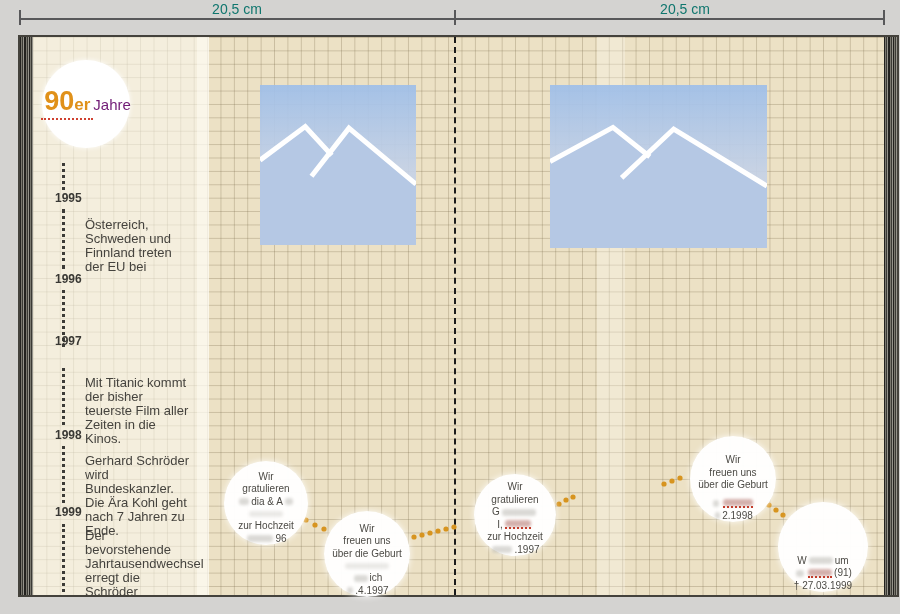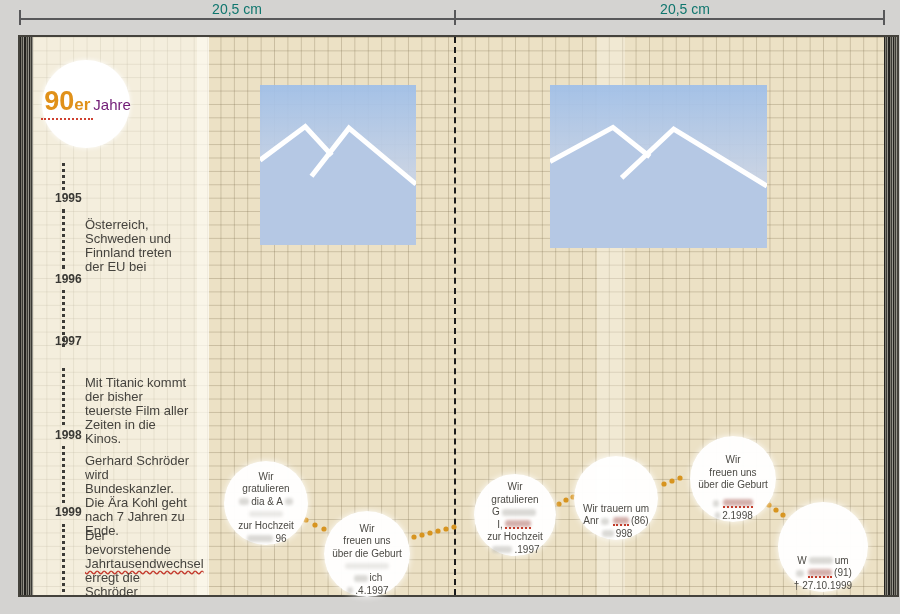--- a/index.html
+++ b/index.html
@@ -40,21 +40,21 @@
   .badge-decade{line-height:1;border-bottom:2px dotted #d04030;padding:0 3px 3px;}
   .badge-decade .big{font-size:27px;font-weight:bold;color:#e0911a;}
   .badge-decade .small{font-size:17px;font-weight:bold;color:#e0911a;}
   .badge-dots{width:58px;height:0;border-top:3px dotted #3c3b37;margin:4px 0 3px;}
   .badge-sub{font-size:15px;color:#701a75;}
 
   
   .tl-dots{position:absolute;left:62px;width:0;border-left:3px dotted #3c3b37;}
   .tl-year{position:absolute;left:55px;font-size:12px;font-weight:bold;color:#393834;}
   .tl-event{position:absolute;left:85px;width:108px;font-size:13px;line-height:14px;color:#45433e;}
-  .misspell{text-decoration:underline;text-decoration-style:wavy;text-decoration-color:#c3372b;text-underline-offset:2px;margin-top:40px;}
+  .misspell{text-decoration-style:wavy;text-decoration-color:#c3372b;text-underline-offset:2px;margin-top:40px;}
 
   
   .photo{position:absolute;}
   .photo svg{display:block;width:100%;height:100%;}
 
   
   .bubble{position:absolute;border-radius:50%;background:rgba(255,255,255,.97);
     display:flex;flex-direction:column;align-items:center;justify-content:flex-end;
     text-align:center;font-size:10px;line-height:12.5px;color:#4c4a45;
     box-shadow:0 0 6px rgba(255,255,255,.85);}
@@ -240,37 +240,20 @@
       </div>
     <div class="bl">
         <span>zur Hochzeit</span>
       </div>
     <div class="bl">
         <span class="smudge" style="width:20px;"></span>
         <span>.1997</span>
       </div>
   </div>
 
-  <div class="bubble" style="left:574px;top:456px;width:84px;height:84px;">
-    <div class="bl">
-        <span>Wir trauern um</span>
-      </div>
-    <div class="bl">
-        <span>Anr</span>
-        <span class="smudge" style="width:8px;"></span>
-        <span class="redwrap">
-          <span class="smudge red" style="width:16px;margin:0;"></span>
-        </span>
-        <span>(86)</span>
-      </div>
-    <div class="bl">
-        <span class="smudge" style="width:12px;"></span>
-        <span>998</span>
-      </div>
-  </div>
 
   <div class="bubble" style="left:690px;top:436px;width:86px;height:86px;">
     <div class="bl">
         <span>Wir</span>
       </div>
     <div class="bl">
         <span>freuen uns</span>
       </div>
     <div class="bl">
         <span>über die Geburt</span>
@@ -295,17 +278,17 @@
         <span>um</span>
       </div>
     <div class="bl">
         <span class="smudge" style="width:8px;"></span>
         <span class="redwrap">
           <span class="smudge red" style="width:24px;margin:0;"></span>
         </span>
         <span>(91)</span>
       </div>
     <div class="bl">
-        <span>† 27.10.1999</span>
+        <span>† 27.03.1999</span>
       </div>
   </div>
 
 </div>
 
 </body></html>

